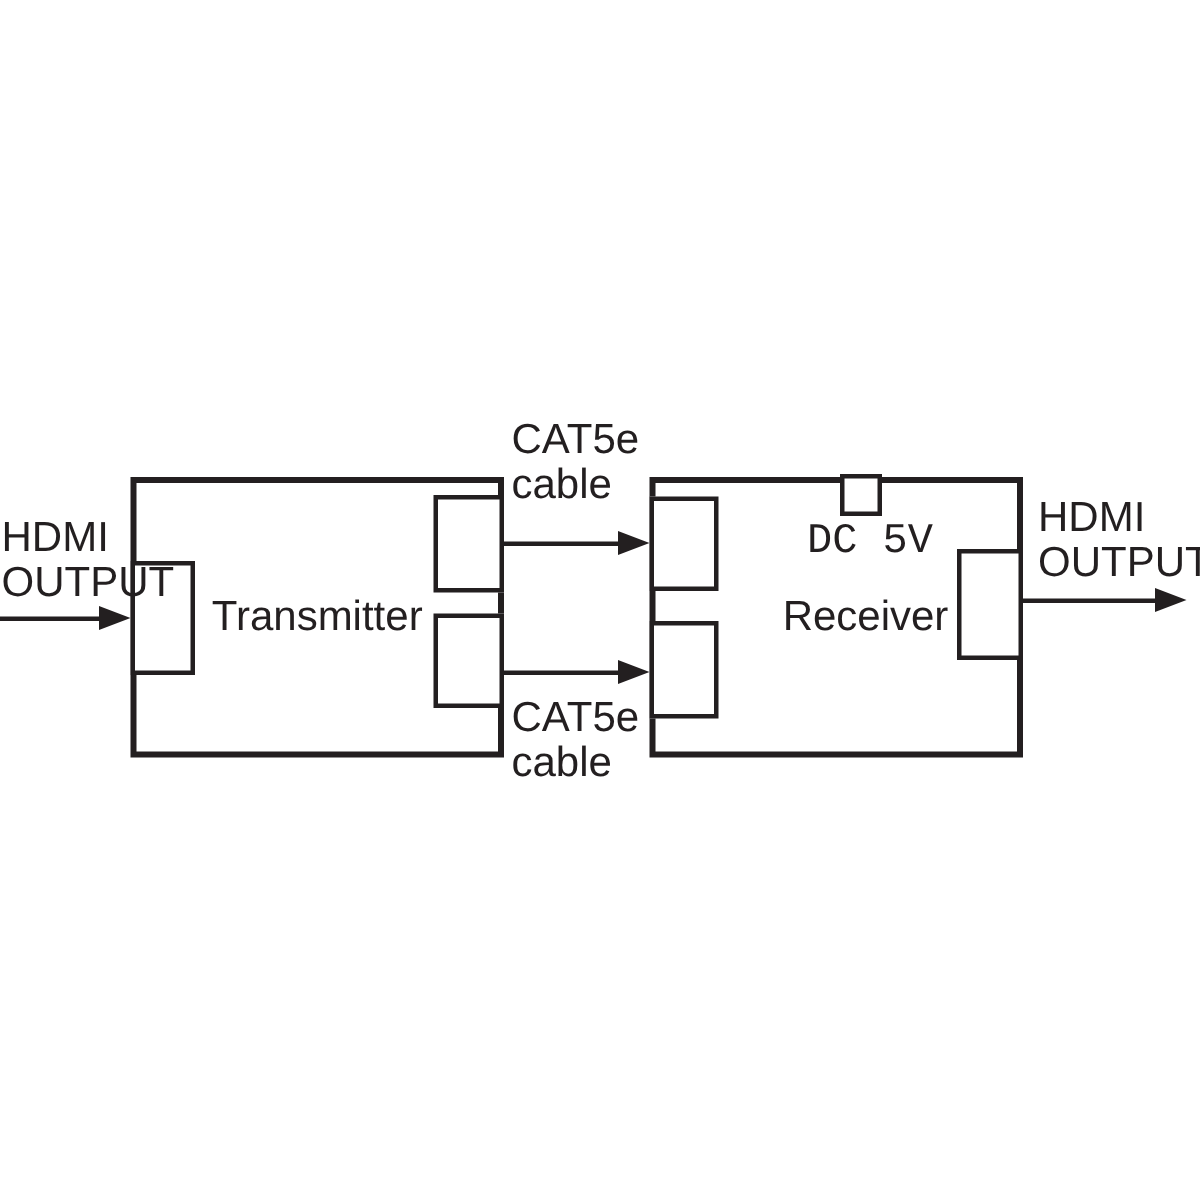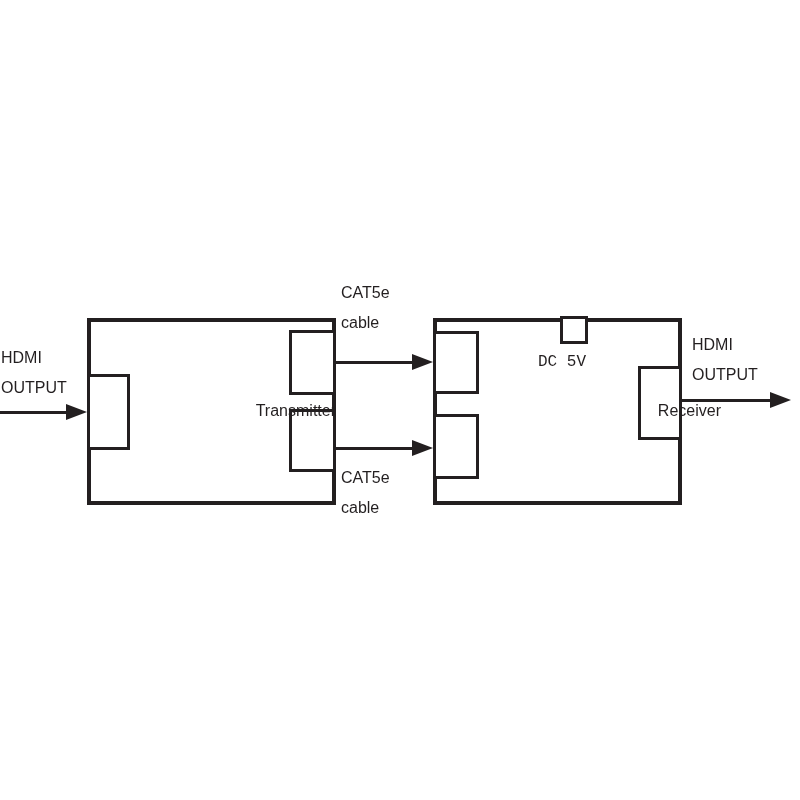--- a/index.html
+++ b/index.html
@@ -35,27 +35,27 @@
     position: absolute;
     width: 0;
     height: 0;
     border-left: 21px solid var(--ink);
     border-top: 8px solid transparent;
     border-bottom: 8px solid transparent;
     z-index: 1;
   }
   .lbl {
     position: absolute;
-    font-size: 16px;
+    font-size: 28px;
     line-height: 30px;
     white-space: nowrap;
     color: var(--ink);
     z-index: 3;
   }
-  .lbl-center { text-align: right; }
+  .lbl-center { text-align: center; }
 </style>
 </head>
 <body>
 
 <div id="canvas">
 
   <div class="lbl" style="left:1px; top:343px;">
     <div>HDMI</div>
     <div>OUTPUT</div>
   </div>

